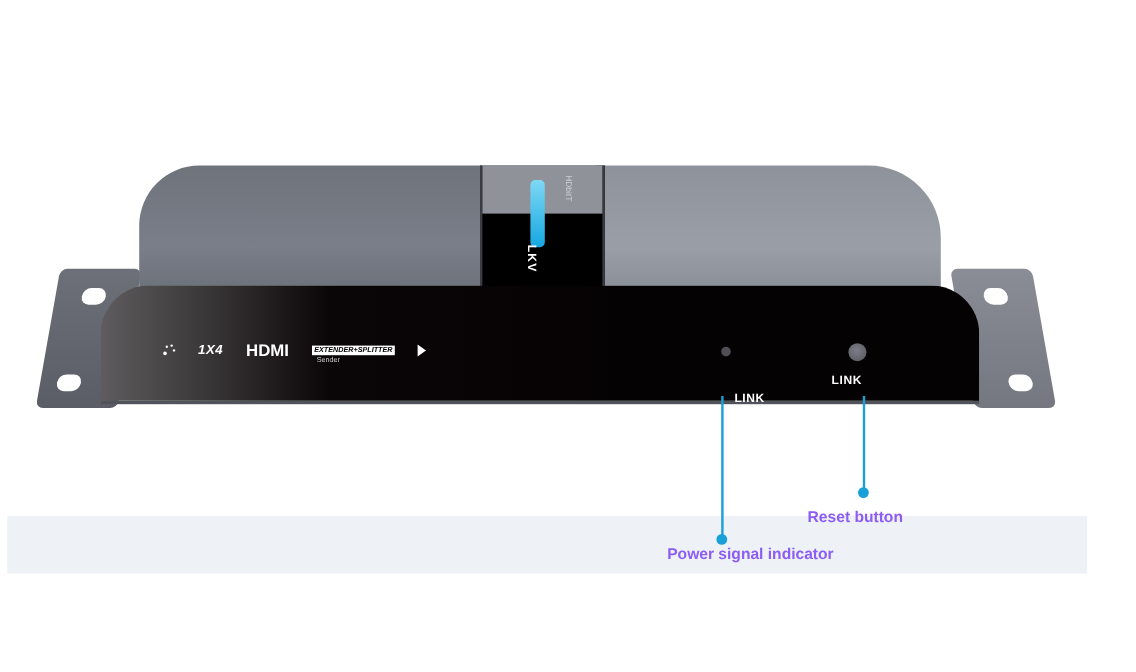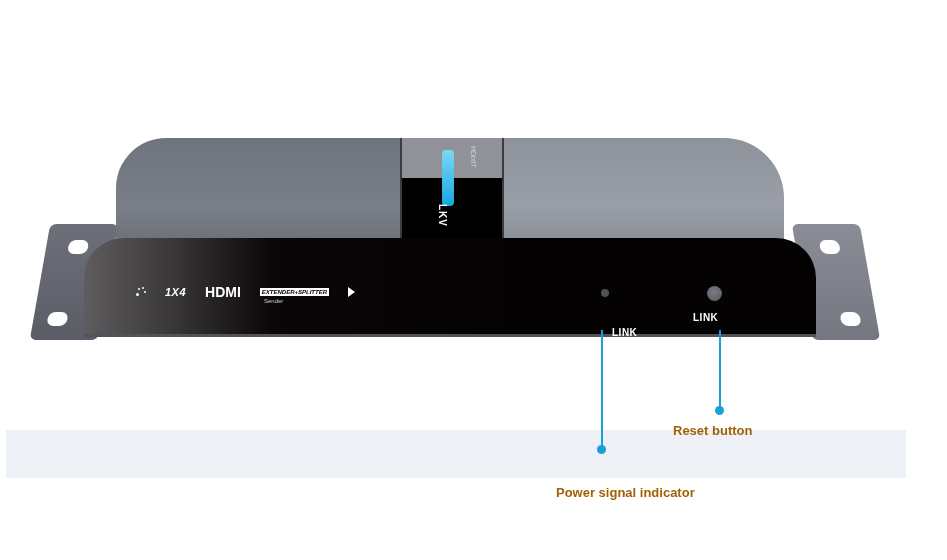--- a/index.html
+++ b/index.html
@@ -104,21 +104,21 @@
   .front-label {
     position: absolute; top: 74px; color: #ffffff; font-size: 10px; font-weight: bold; letter-spacing: 0.5px;
   }
   .label-link { left: 528px; margin-top: 15px; }
   .label-reset { left: 609px; }
 
   
   .callout-line { position: absolute; width: 1.5px; background: #1a9fd8; }
   .callout-dot { position: absolute; width: 9px; height: 9px; border-radius: 50%; background: #1a9fd8; }
   .callout-text {
-    position: absolute; color: #a16207; font-size: 13px; font-weight: bold; white-space: nowrap;
+    position: absolute; color: #8b5cf6; font-size: 13px; font-weight: bold; white-space: nowrap;
   }
 </style>
 </head>
 <body>
 
 <div class="band"></div>
 
 <div class="ear left">
   <div class="slot top"></div>
   <div class="slot bottom"></div>
@@ -159,13 +159,13 @@
     <div class="front-label label-reset">LINK</div>
   </div>
 </div>
 
 <div class="callout-line" style="left:719px; top:330px; height:80px;"></div>
 <div class="callout-dot" style="left:715px; top:406px;"></div>
 <div class="callout-text" style="left:673px; top:423px;">Reset button</div>
 
 <div class="callout-line" style="left:601px; top:330px; height:118px;"></div>
 <div class="callout-dot" style="left:597px; top:445px;"></div>
-<div class="callout-text" style="left:536px; top:485px;padding-left:20px;">Power signal indicator</div>
+<div class="callout-text" style="left:536px; top:454px;padding-left:20px;">Power signal indicator</div>
 
 </body></html>

